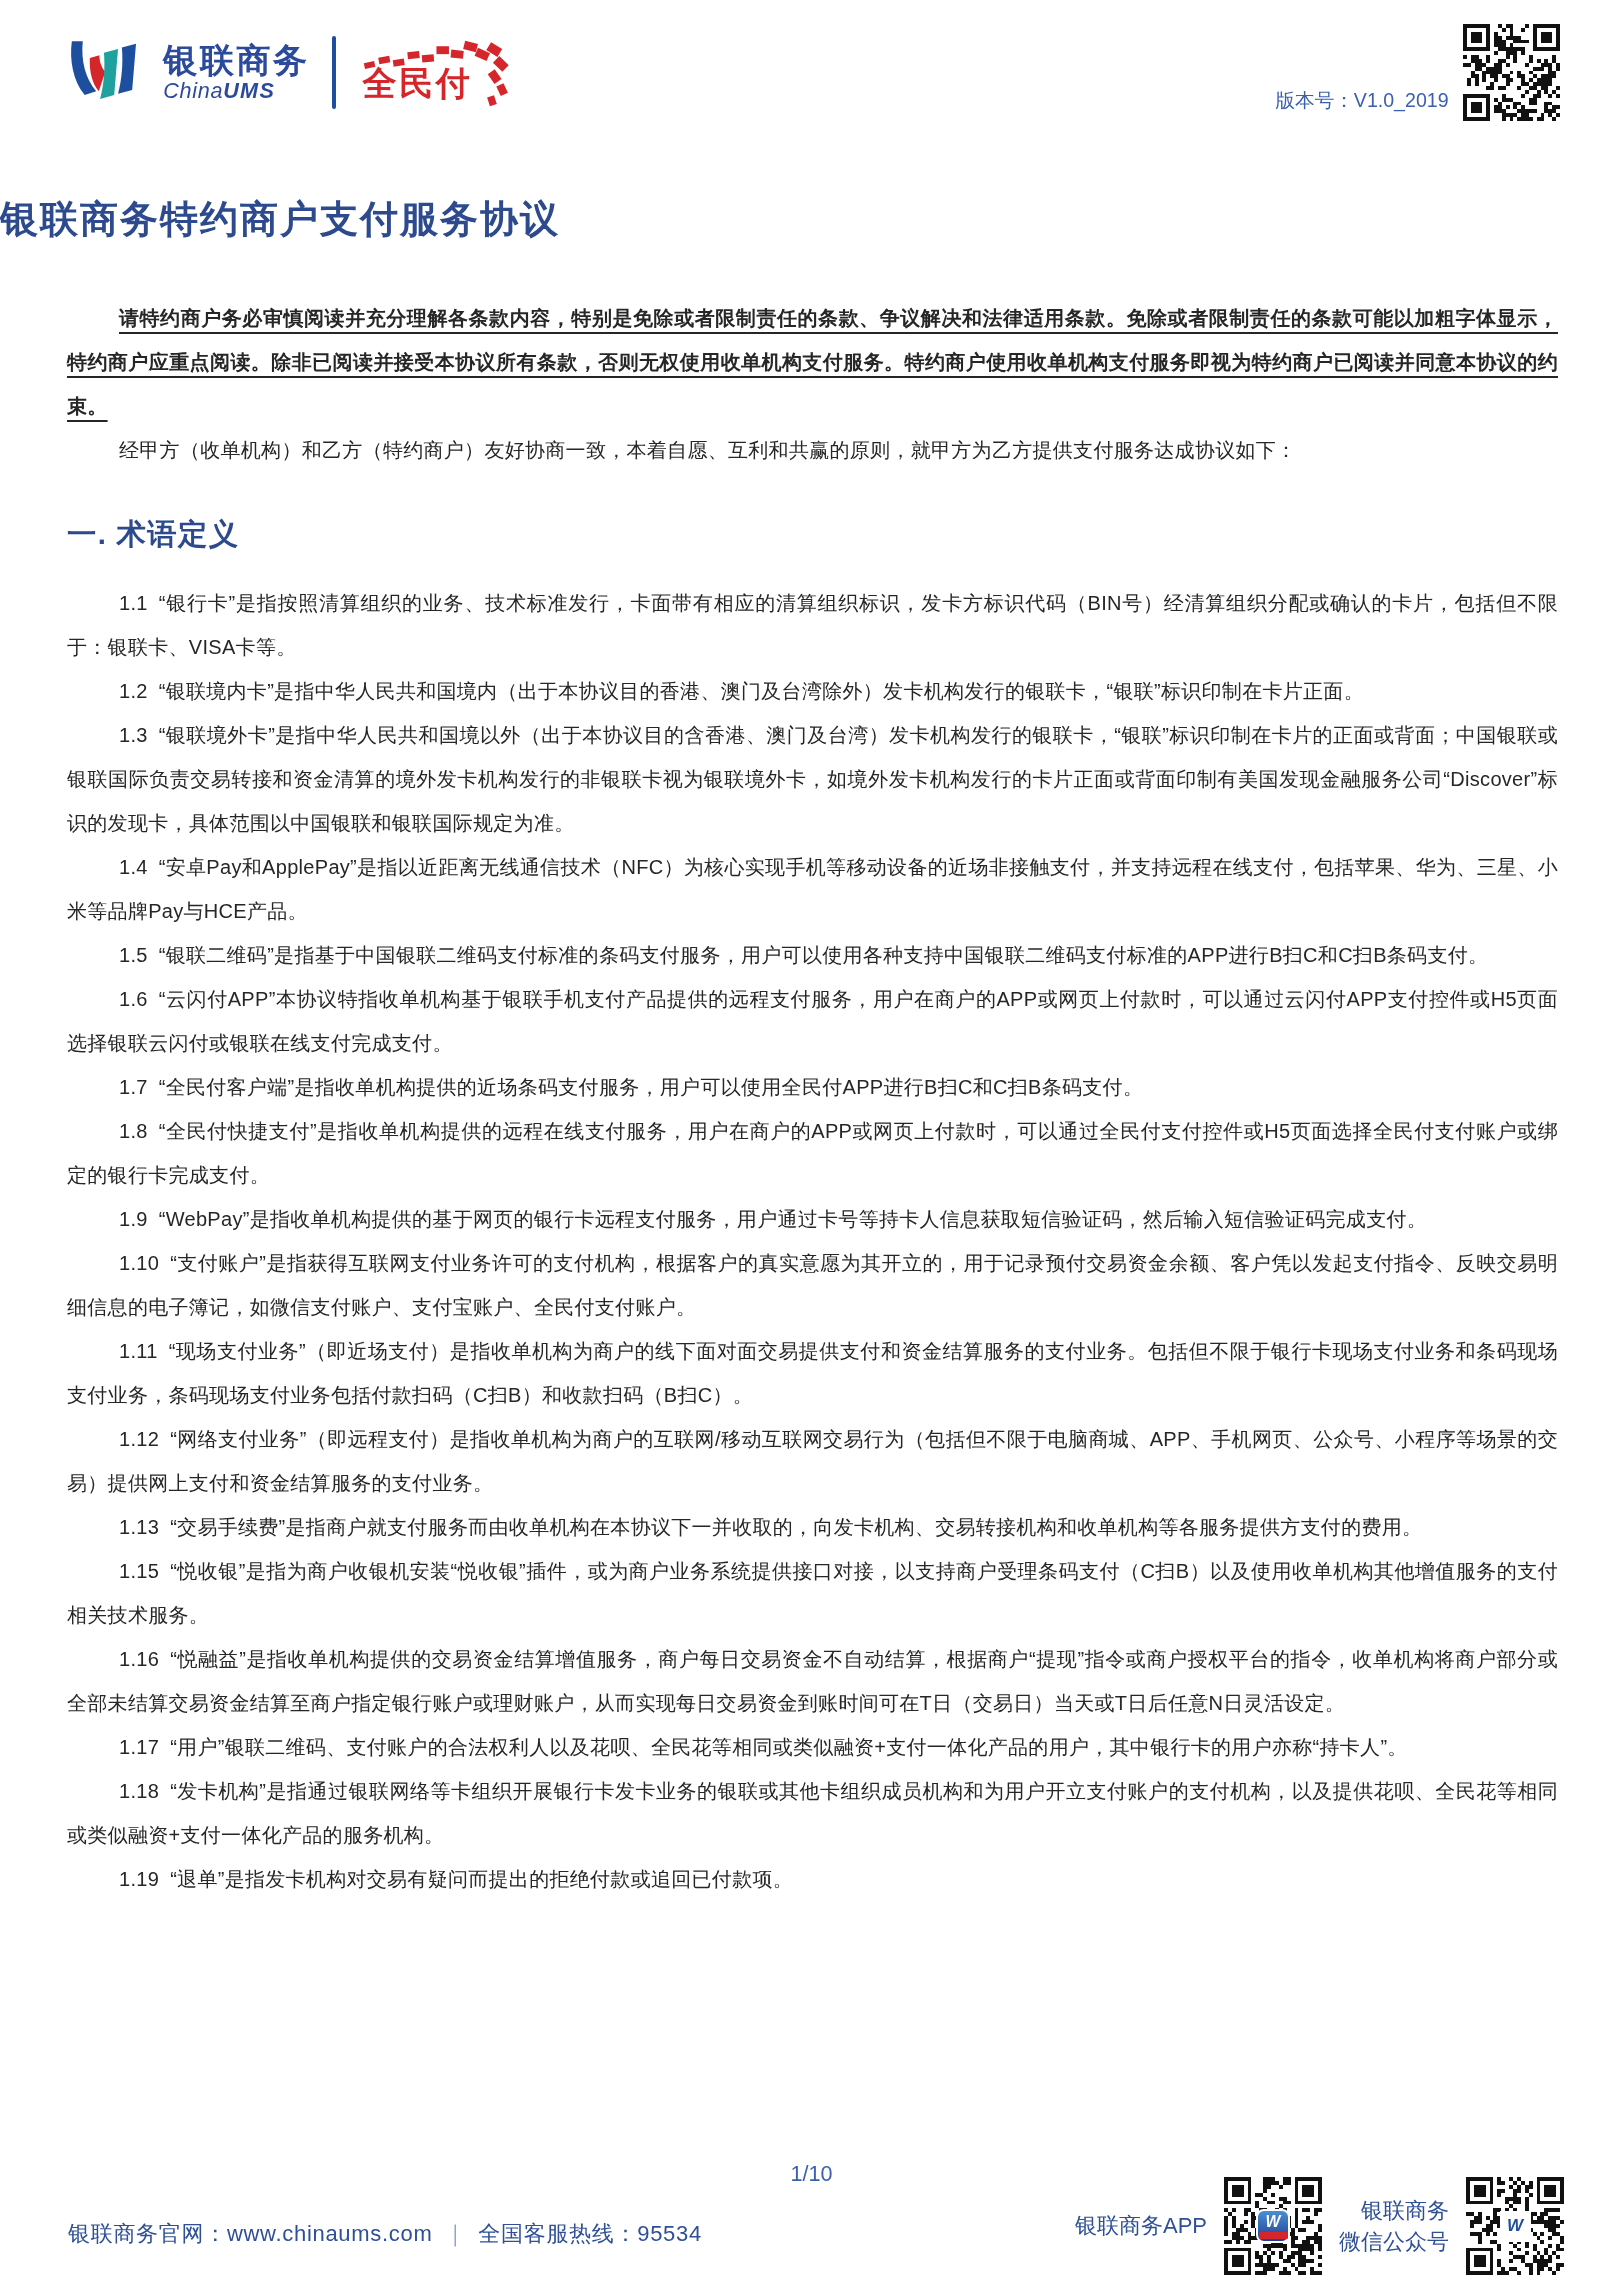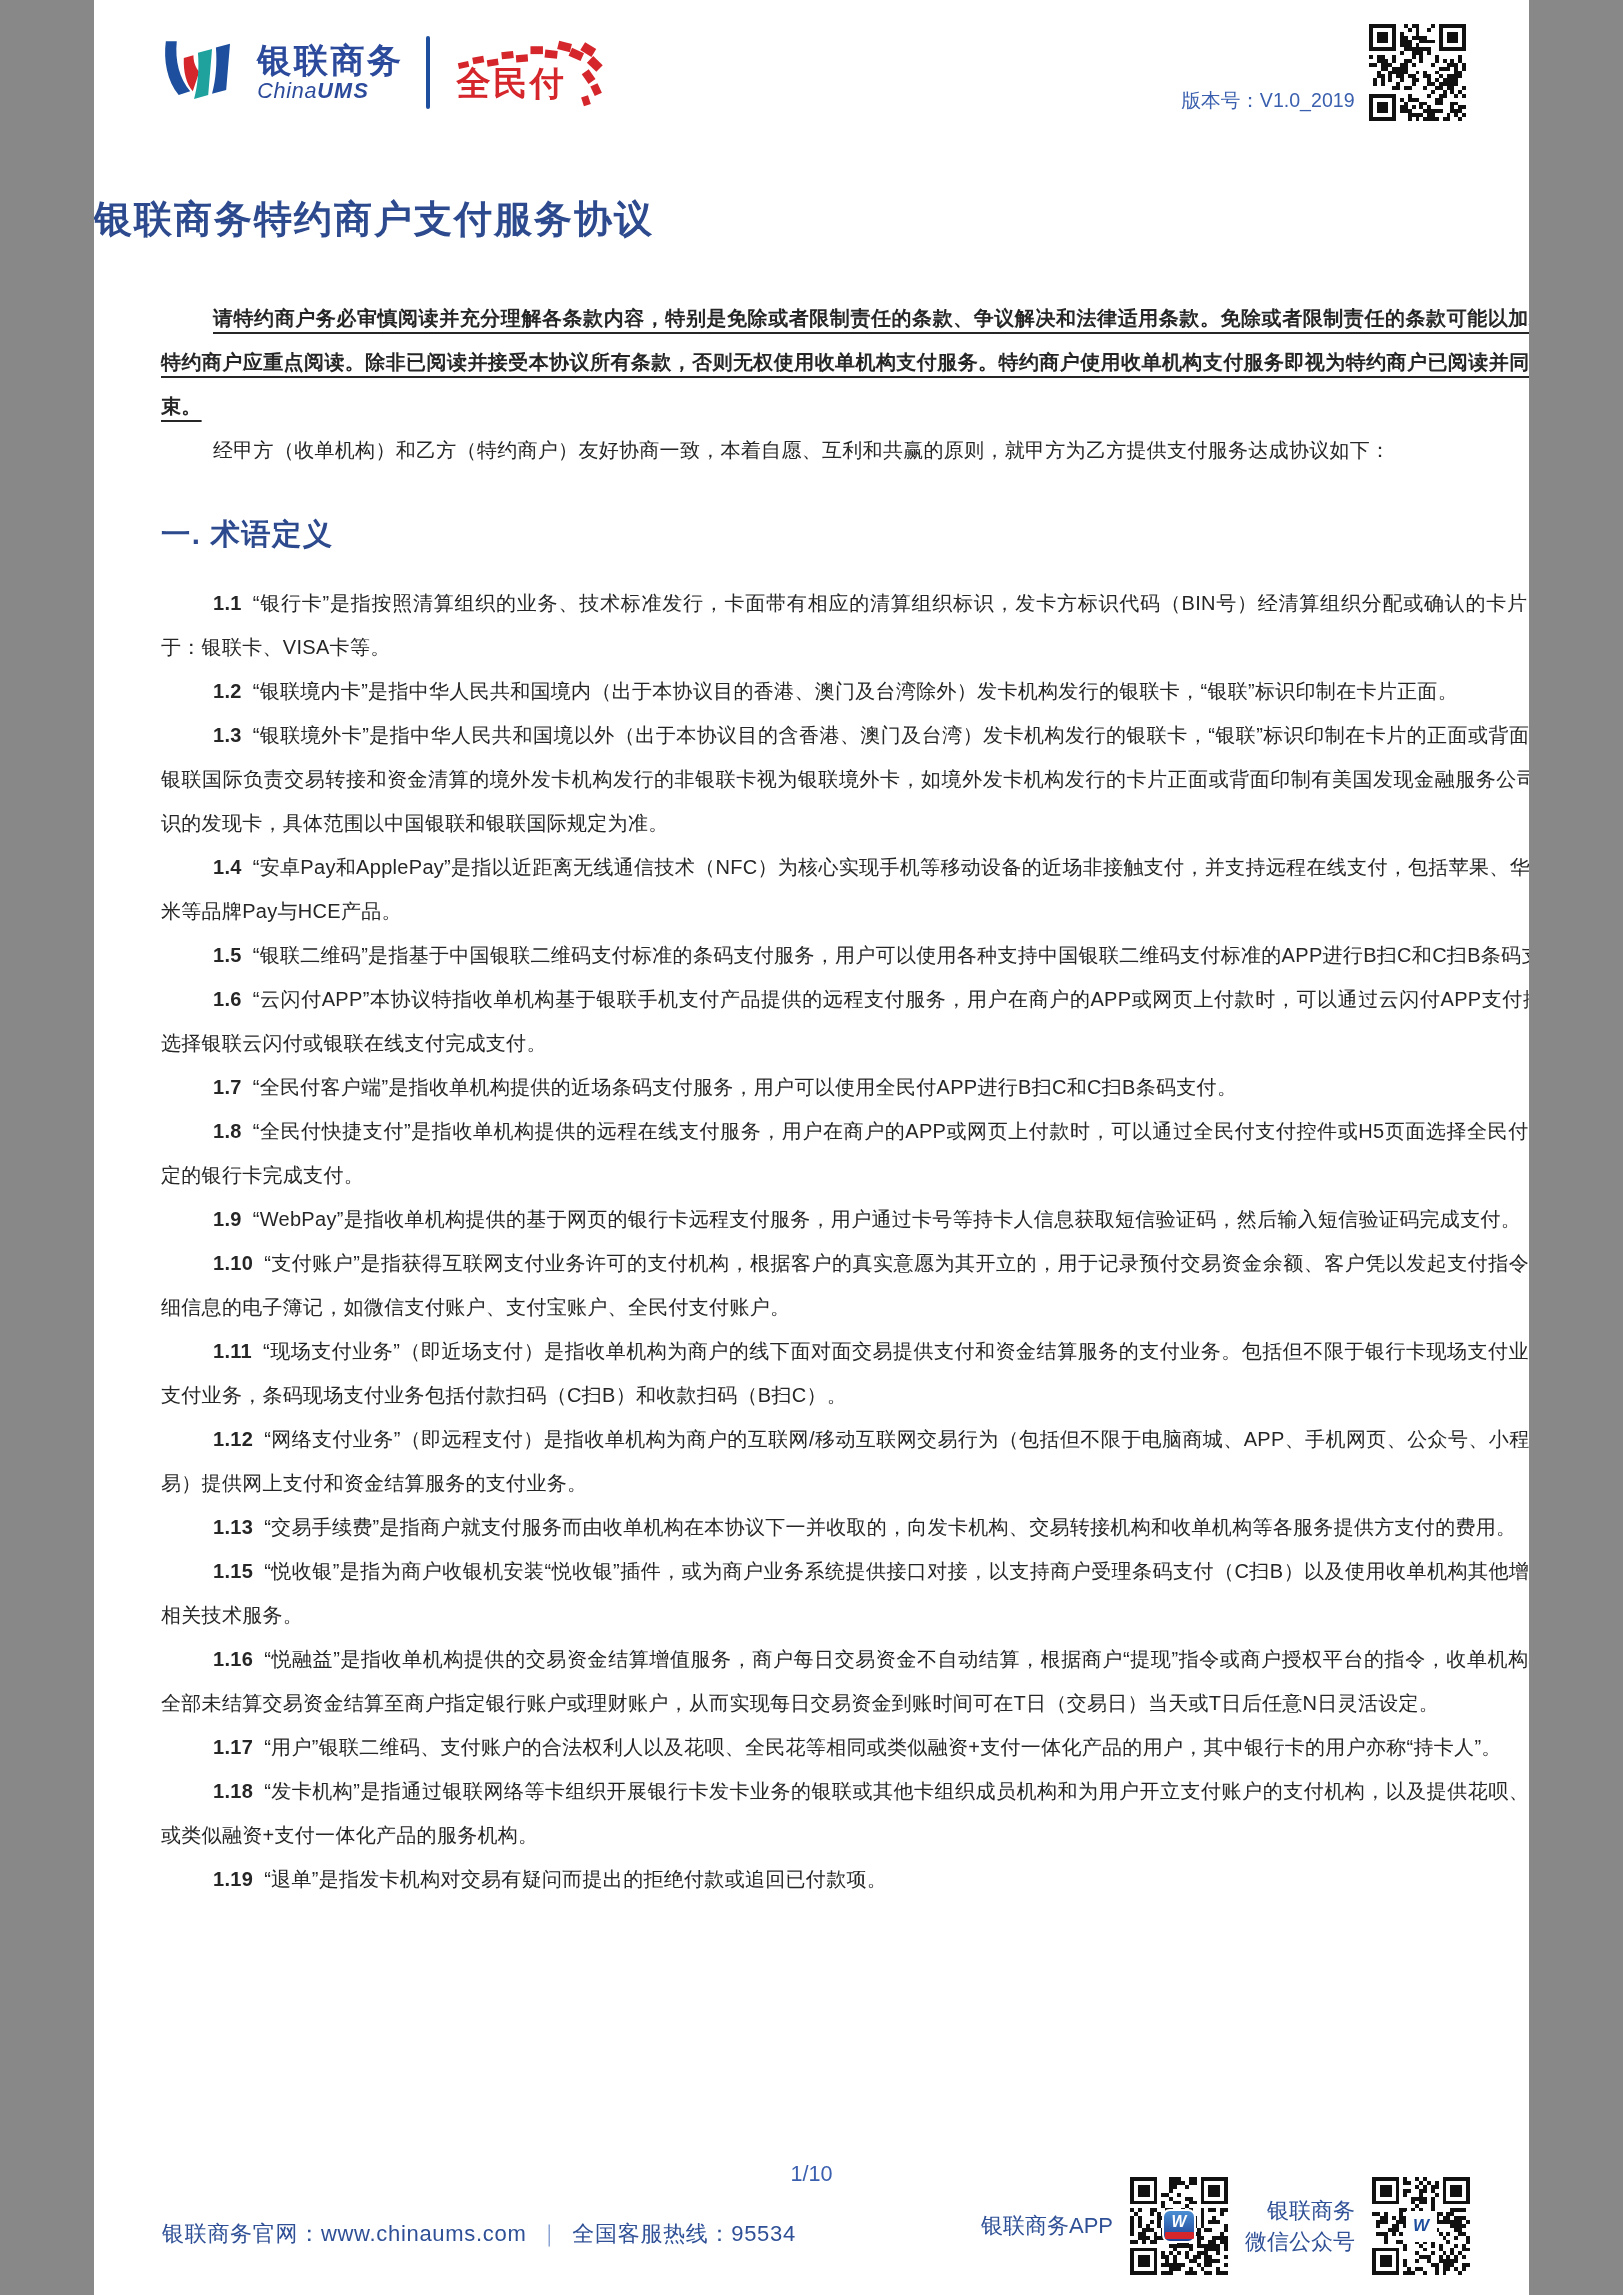--- a/index.html
+++ b/index.html
@@ -1,19 +1,19 @@
 <!DOCTYPE html>
 <html style="font-size:10.5px"><head>
 <meta charset="utf-8">
 <style>
   * { margin:0; padding:0; box-sizing:border-box; }
   html,body { background:#888; }
   .page {
     position:relative;
-    width:1435px; height:2295px;
+    width:1623px; height:2295px;
     background:#ffffff;
     margin:0 auto;
     font-family:"Liberation Sans","DejaVu Sans",sans-serif;
     color:#222;
     overflow:hidden;
   }
   
   .header { position:absolute; top:23.6px; left:68px; right:63px;
     display:flex; justify-content:space-between; align-items:flex-start; }
   .brand-group { display:flex; align-items:center; gap:18.3px; margin-top:9.2px; }
@@ -46,21 +46,21 @@
   
   .doc-title { position:absolute; top:194px; left:0; width:100%;
     text-align:left; font-size:38px; font-weight:bold; color:#2c4a8d; letter-spacing:2px; }
   .content { position:absolute; top:296px; left:67px; width:1491px; }
   .content p { font-size:20px; line-height:44px; text-align:justify;
     text-indent:2.6em; color:#262626; letter-spacing:0.3px; }
   p.intro-notice { font-weight:bold; text-decoration:underline;
     text-underline-offset:6.5px; text-decoration-thickness:2px; }
   .section-heading { font-size:29.4px; font-weight:bold; color:#2c4a8d;
     margin-top:43px; margin-bottom:26px; letter-spacing:1.3px; }
-  .term .tnum { font-weight:bold; margin-right:0.55em; }
+  .term .tnum { font-weight:normal; margin-right:0.55em; }
   
   .page-number { position:absolute; top:2161px; left:0; width:100%;
     text-align:center; font-size:21.6px; color:#3a5fae; }
   .footer { position:absolute; left:68px; right:59px; bottom:19.6px;
     display:flex; justify-content:space-between; align-items:flex-end; }
   .site-line { font-size:22px; color:#2f5096; margin-bottom:26px; letter-spacing:0.7px; }
   .site-line .sep { color:#7f9bd0; margin:0 11.8px; font-weight:normal; }
   .footer-right { display:flex; align-items:flex-start; gap:17px; }
   .qr-label { font-size:22px; color:#2f5096; text-align:right; line-height:1.45; white-space:nowrap; }
   .footer-right .group { display:flex; align-items:center; gap:17px; }

